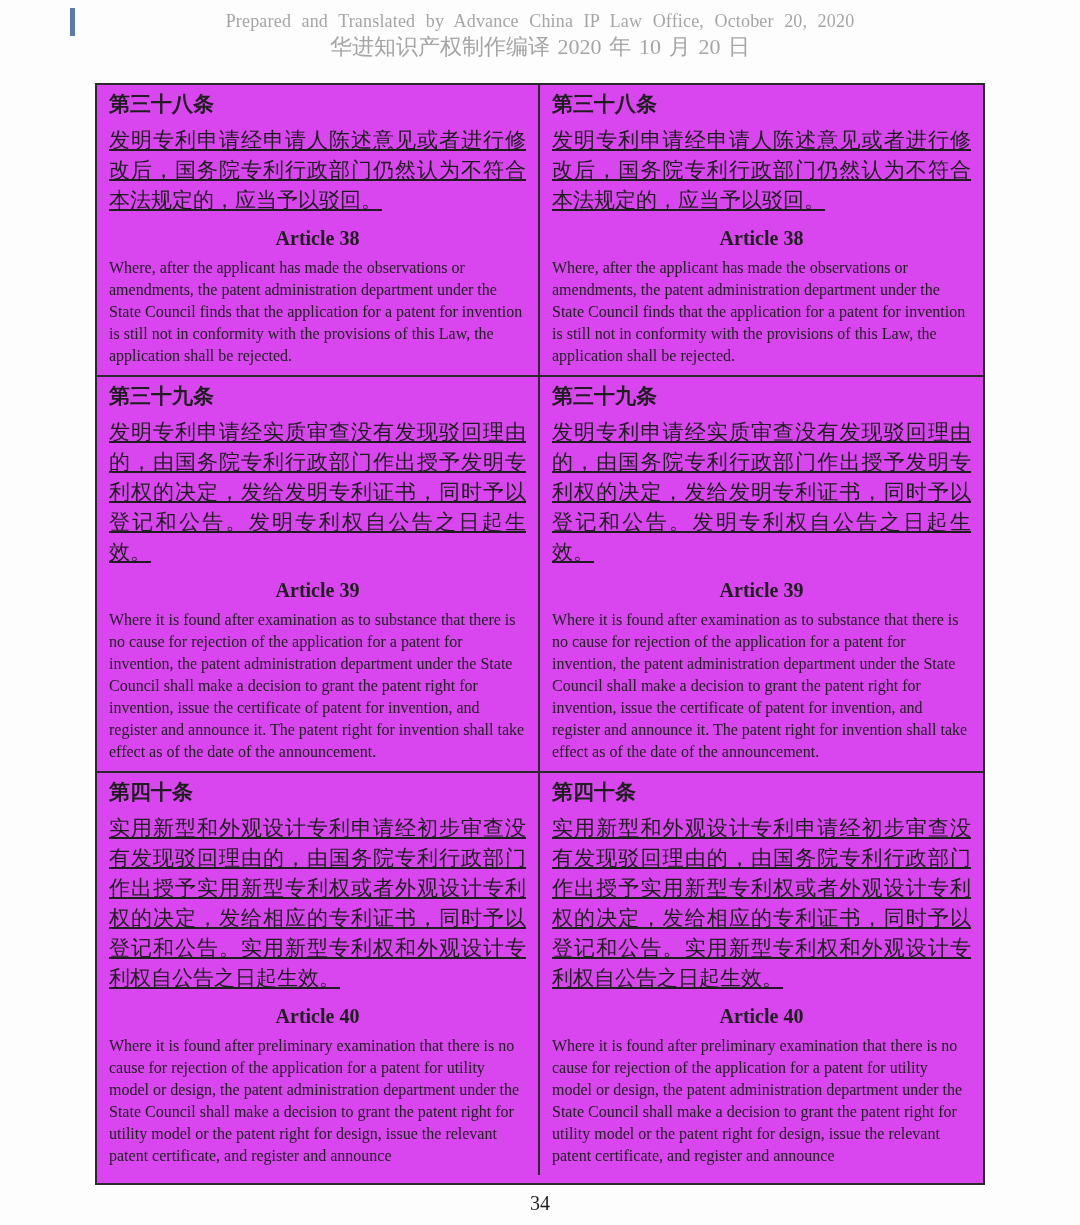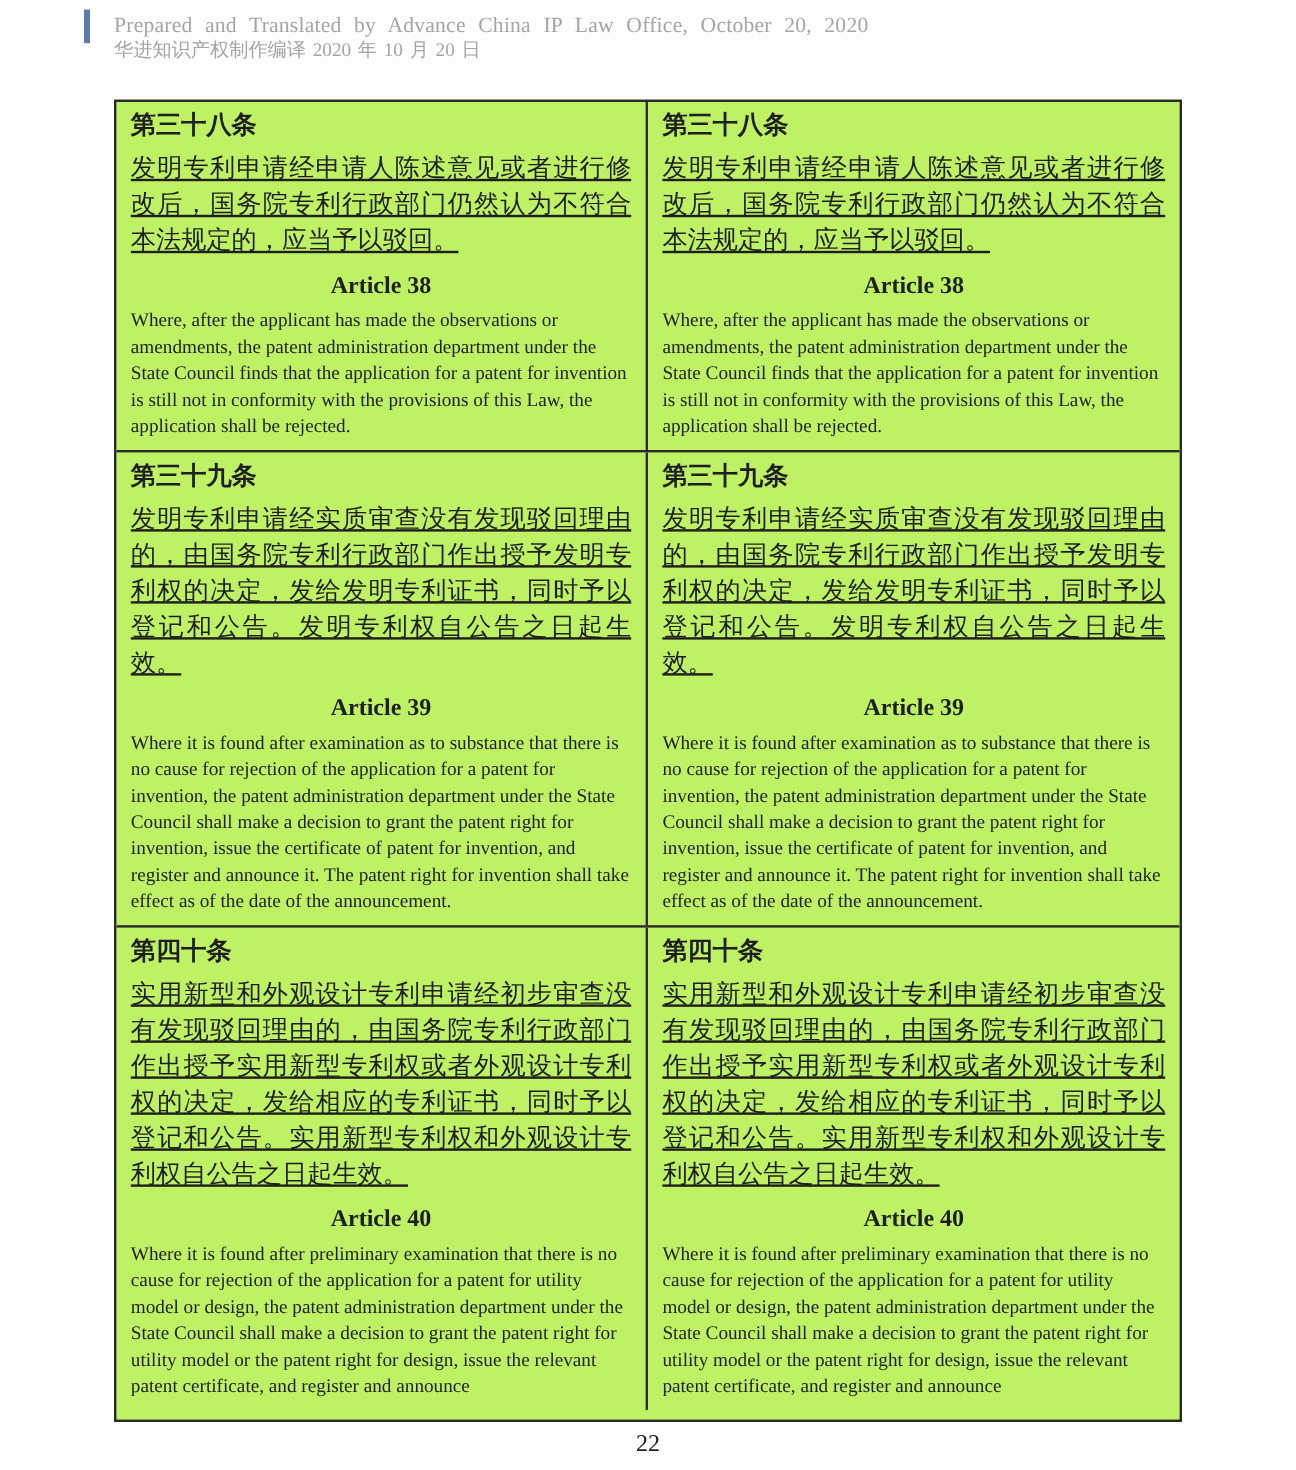--- a/index.html
+++ b/index.html
@@ -19,42 +19,42 @@
     top: 8px;
     width: 5px;
     height: 28px;
     background: #5b7ca8;
   }
   .header {
     position: absolute;
     top: 10px;
     left: 95px;
     width: 890px;
-    text-align: left;
+    text-align: center;
     color: #a5a5a5;
     line-height: 1.25;
   }
   .header-line1 {
     font-size: 18px;
     word-spacing: 0.32em;
     letter-spacing: 0.01em;
   }
   .header-line2 {
-    font-size: 16px;
+    font-size: 22px;
     word-spacing: 0.1em;
   }
   .doc-table {
     position: absolute;
     left: 95px;
     top: 83px;
     width: 890px;
     height: 1102px;
     border: 2px solid #2a2a2a;
     overflow: hidden;
-    background: #bef264;
+    background: #d946ef;
   }
   .t-row {
     display: flex;
     border-bottom: 2px solid #2a2a2a;
   }
   .t-row:last-child { border-bottom: none; }
   .t-cell {
     width: 50%;
     padding: 6px 12px 8px 12px;
     overflow: hidden;
@@ -148,15 +148,15 @@
       <div class="t-cell">
         <div class="zh-title">第四十条</div>
         <div class="zh-body">实用新型和外观设计专利申请经初步审查没有发现驳回理由的，由国务院专利行政部门作出授予实用新型专利权或者外观设计专利权的决定，发给相应的专利证书，同时予以登记和公告。实用新型专利权和外观设计专利权自公告之日起生效。</div>
         <div class="en-title">Article 40</div>
         <div class="en-body">Where it is found after preliminary examination that there is no cause for rejection of the application for a patent for utility model or design, the patent administration department under the State Council shall make a decision to grant the patent right for utility model or the patent right for design, issue the relevant patent certificate, and register and announce</div>
       </div>
     </div>
 
   </div>
 
-  <div class="page-number">22</div>
+  <div class="page-number">34</div>
 
 </div>
 
 </body></html>

